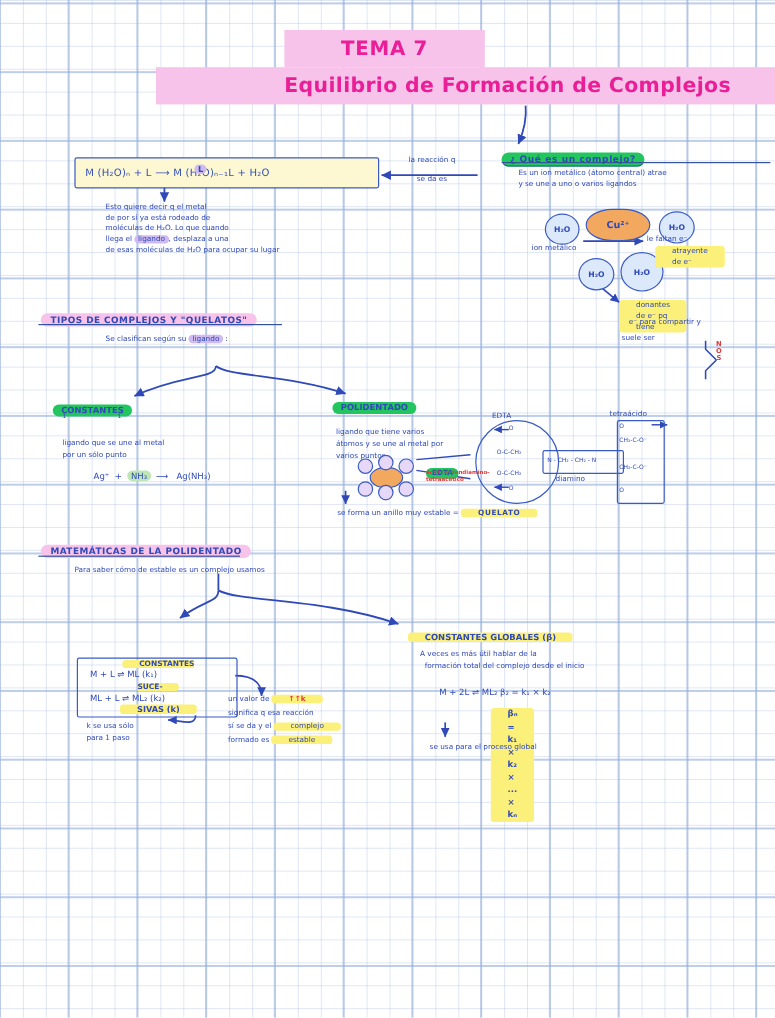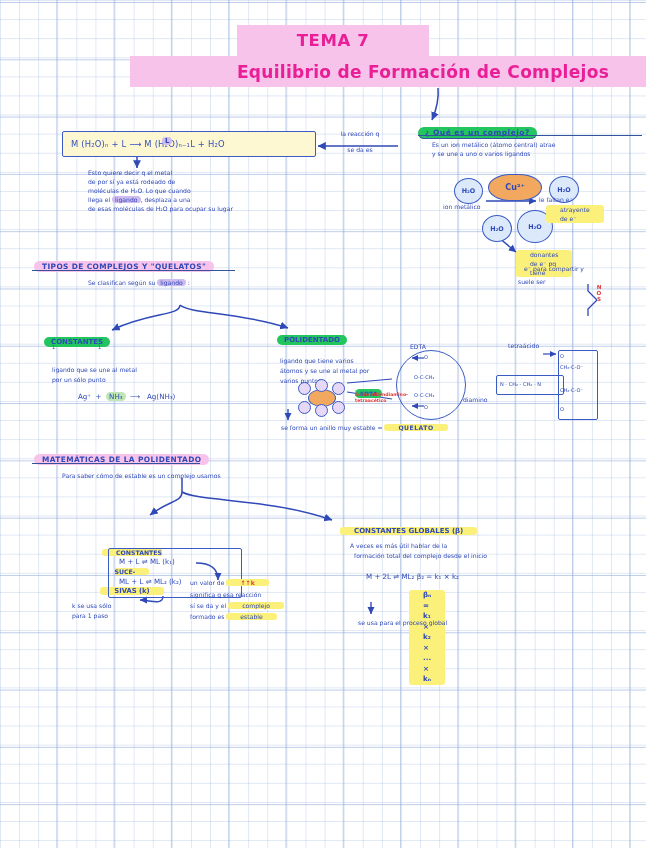--- a/index.html
+++ b/index.html
@@ -23,27 +23,27 @@
   .md{font-size:8.4px;line-height:12px;}
 
   .hl-pink{background:#22c55e;border-radius:9px;padding:1px 7px;}
   .hl-yellow{background:#fbf07a;border-radius:3px;padding:0 14px;}
   .hl-purple{background:#cfbbf0;border-radius:7px;padding:0 3px;}
   .hl-green{background:#bfe6b5;border-radius:7px;padding:0 3px;}
 
   .title-box{
     position:absolute;background:#f7c3ea;text-align:center;
   }
-  .title-1{left:237px;top:25px;width:192px;height:31px;}
+  .title-1{left:237px;top:25px;width:167px;height:31px;}
   .title-1 span{display:block;margin-top:6px;color:#ea1e96;font-size:16.5px;font-weight:700;letter-spacing:.6px;}
   .title-2{left:130px;top:56px;width:586px;height:31px;}
   .title-2 span{display:block;margin-top:6px;color:#ea1e96;font-size:17px;font-weight:700;letter-spacing:.3px;}
 
   .eqbox{position:absolute;border:1.4px solid #3a5bc4;border-radius:2px;background:#fdf8d2;}
-  .plainbox{position:absolute;border:1.3px solid #3a5bc4;border-radius:2px;margin-left:44px;}
+  .plainbox{position:absolute;border:1.3px solid #3a5bc4;border-radius:2px;}
 
   .sect-head{position:absolute;}
   .sect-head .lbl{background:#f7c3ea;border-radius:9px;padding:1px 8px;color:#2f49b8;font-size:7.4px;font-weight:700;letter-spacing:.4px;}
 
   .bubble{position:absolute;border:1.3px solid #3a5bc4;border-radius:50%;
           background:#dbe9fb;display:flex;align-items:center;justify-content:center;
           color:#2f49b8;font-size:6.4px;font-weight:700;margin-left:44px;}
   .bubble.cu{background:#f2a95f;border-radius:50%/60%;}
 
   svg.ov{position:absolute;left:0;top:0;width:646px;height:848px;pointer-events:none;}

